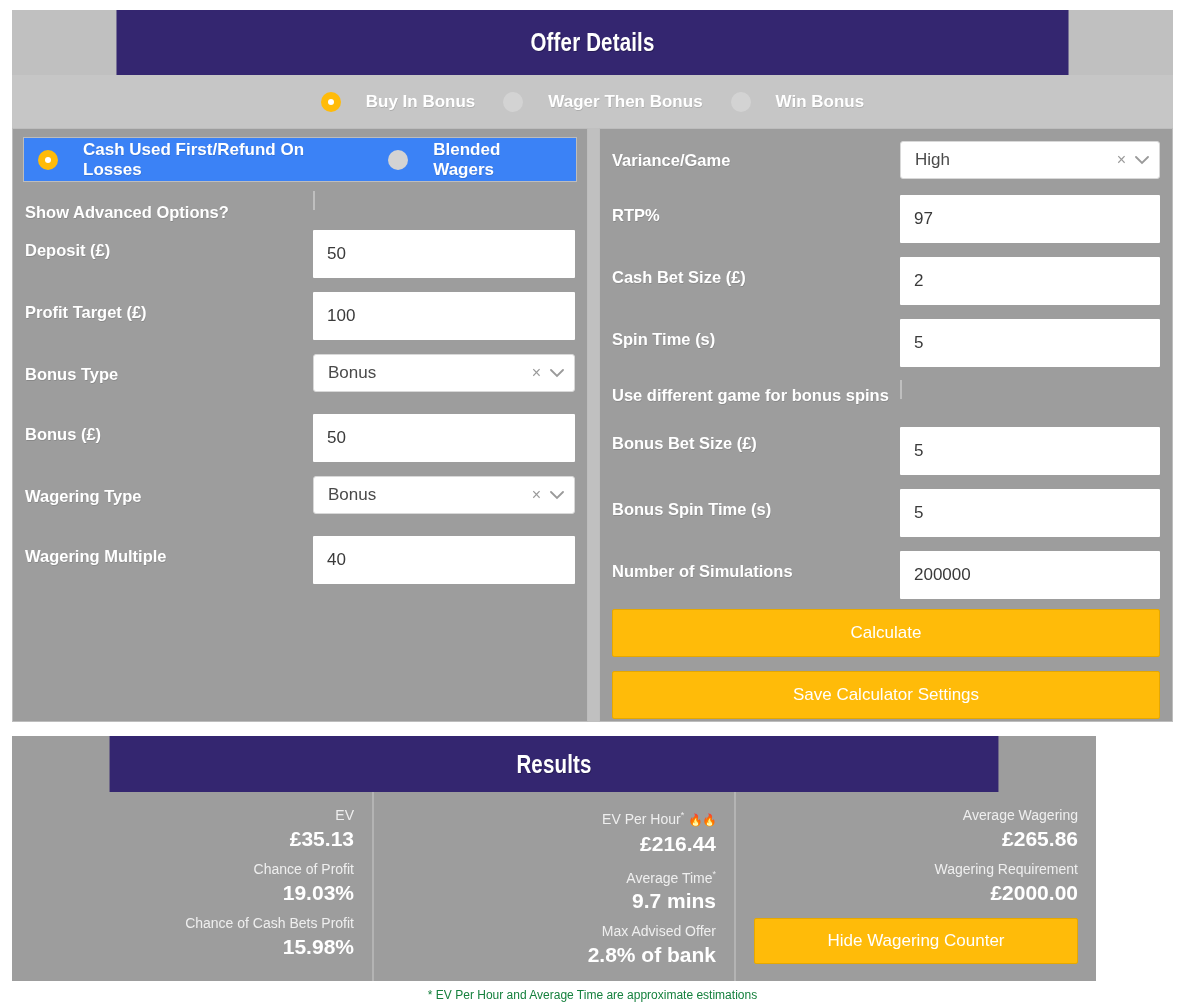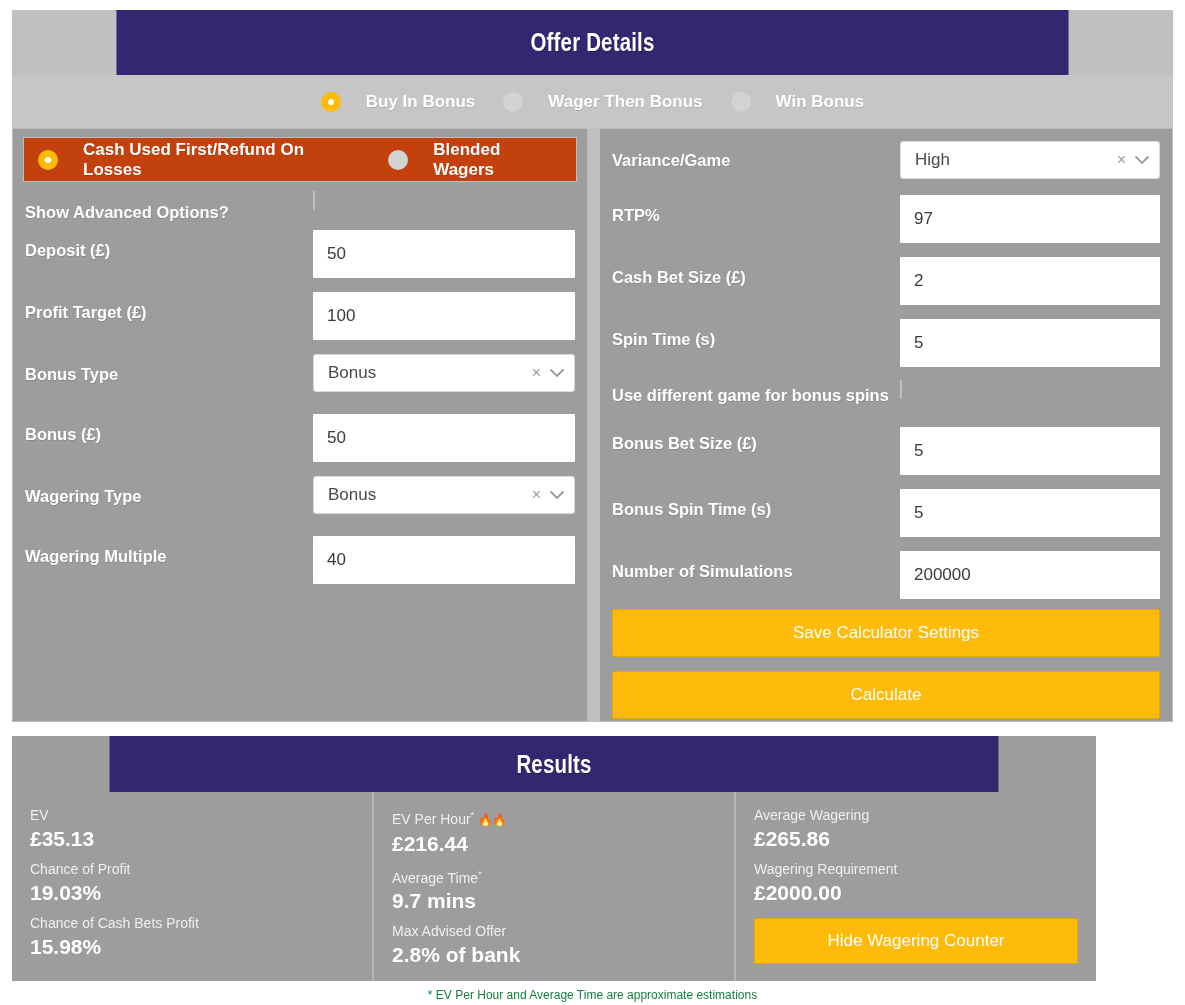--- a/index.html
+++ b/index.html
@@ -70,21 +70,21 @@
     background:#9d9d9d;
     border:1px solid #bdbdbd;
   }
   #left-panel  { left:0px;   width:576px; }
   #right-panel { right:0px;  width:574px; }
 
   
   #mode-strip {
     margin:8px 10px 0 10px;
     height:45px;
-    background:#c2410c;
+    background:#3b82f6;
     border:1px solid #bdbdbd;
     display:flex; align-items:center; justify-content:center;
   }
 
   
   .form-area { padding: 10px 12px 0 12px; }
   .row {
     display:flex; align-items:flex-start;
     min-height:46px;
     margin-bottom:14px;
@@ -148,21 +148,21 @@
   #results-card { left:12px; top:736px; width:1084px; height:245px; background:#9d9d9d; }
   #results-header { height:56px; }
   #results-body {
     position:absolute; left:0; top:56px; width:100%; height:189px;
     display:flex;
   }
   .res-col {
     flex:1;
     padding:14px 18px 10px 18px;
     text-align:center;
-    display:flex; flex-direction:column; align-items:flex-start;
+    display:flex; flex-direction:column; align-items:flex-end;
   }
   .res-col + .res-col { border-left:2px solid #b4b4b4; }
   .res-cap {
     color:#efefef; font-size:14px; line-height:19px;
     margin-top:4px;
   }
   .res-cap:first-child { margin-top:0; }
   .res-val {
     color:#ffffff; font-weight:bold; font-size:21px;
     line-height:27px; margin-bottom:4px;
@@ -346,24 +346,24 @@
 
         <div class="row" style="margin-bottom:10px;">
           <div class="f-label l-right">Number of Simulations</div>
           <div class="f-ctrl">
             <input class="txtbox" value="200000" style="">
           </div>
         </div>
       </div>
 
       <div class="btn-wrap">
+        <div class="btn-orange">Calculate</div>
+      </div>
+      <div class="btn-wrap">
         <div class="btn-orange">Save Calculator Settings</div>
-      </div>
-      <div class="btn-wrap">
-        <div class="btn-orange">Calculate</div>
       </div>
     </div>
 
   </div>
 
   <div class="card" id="results-card">
     <div class="card-header header-wrap" id="results-header">
       <span>Results</span>
     </div>
 

